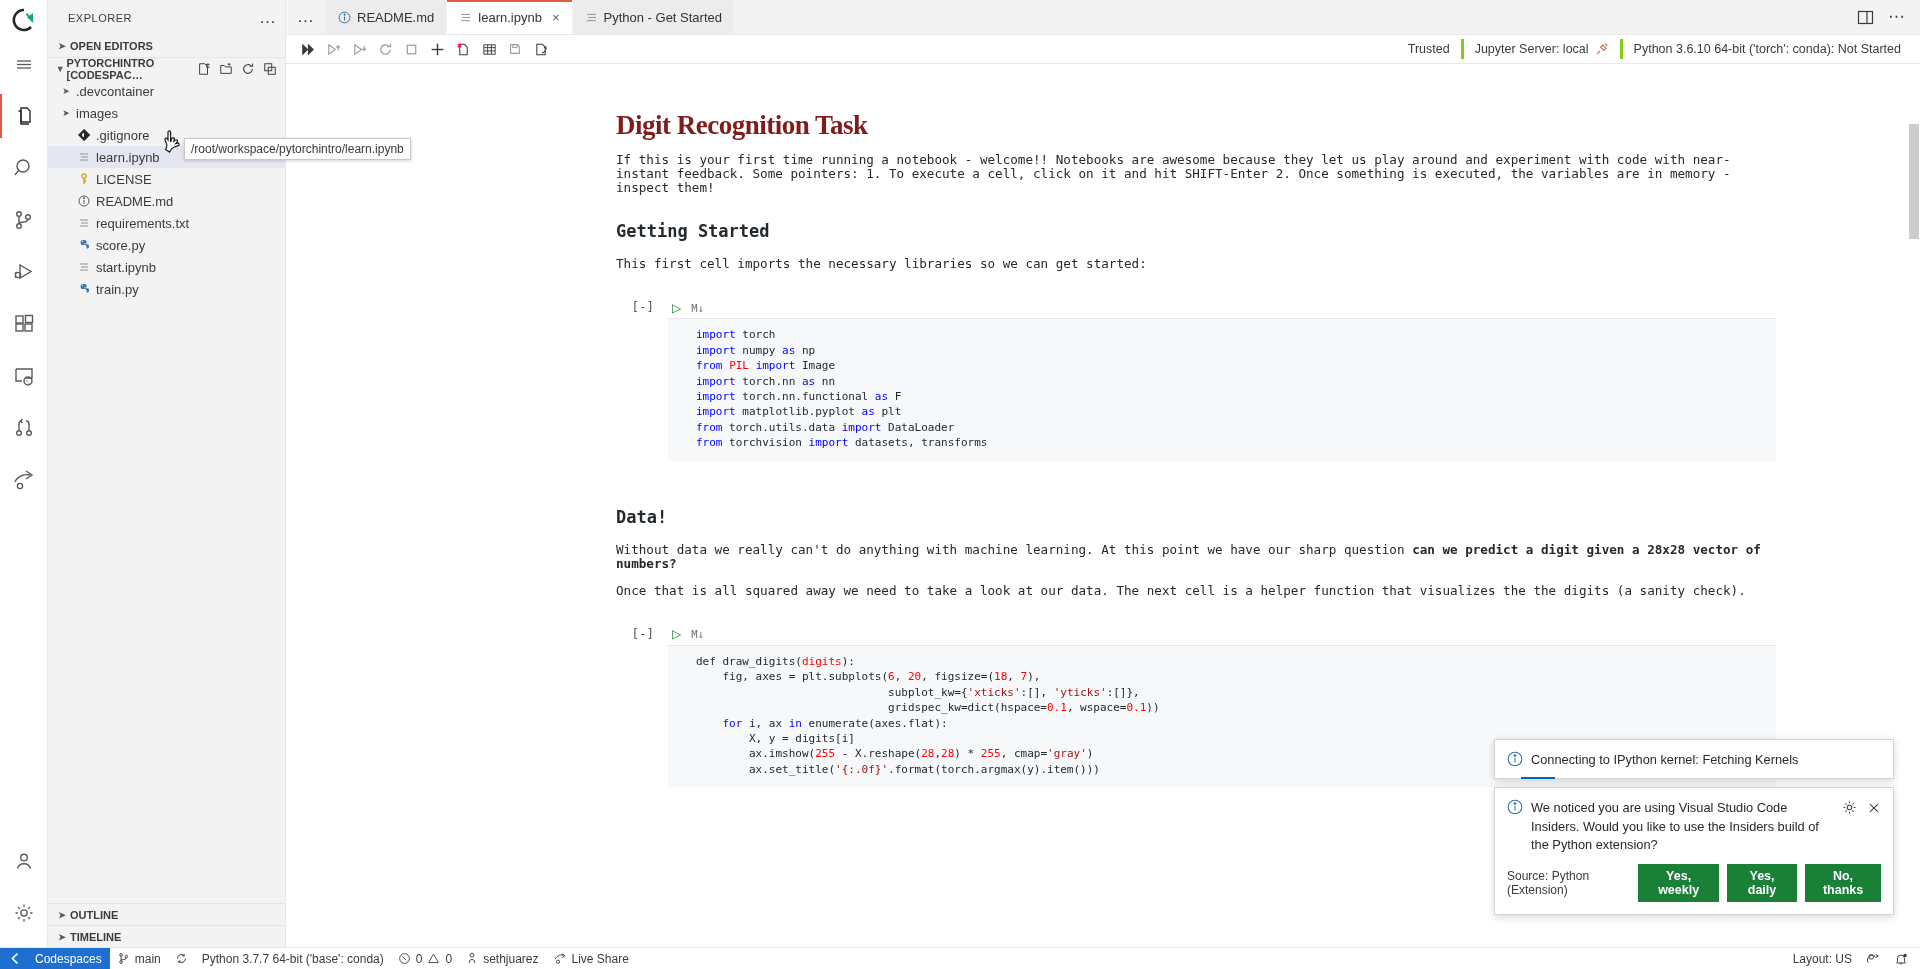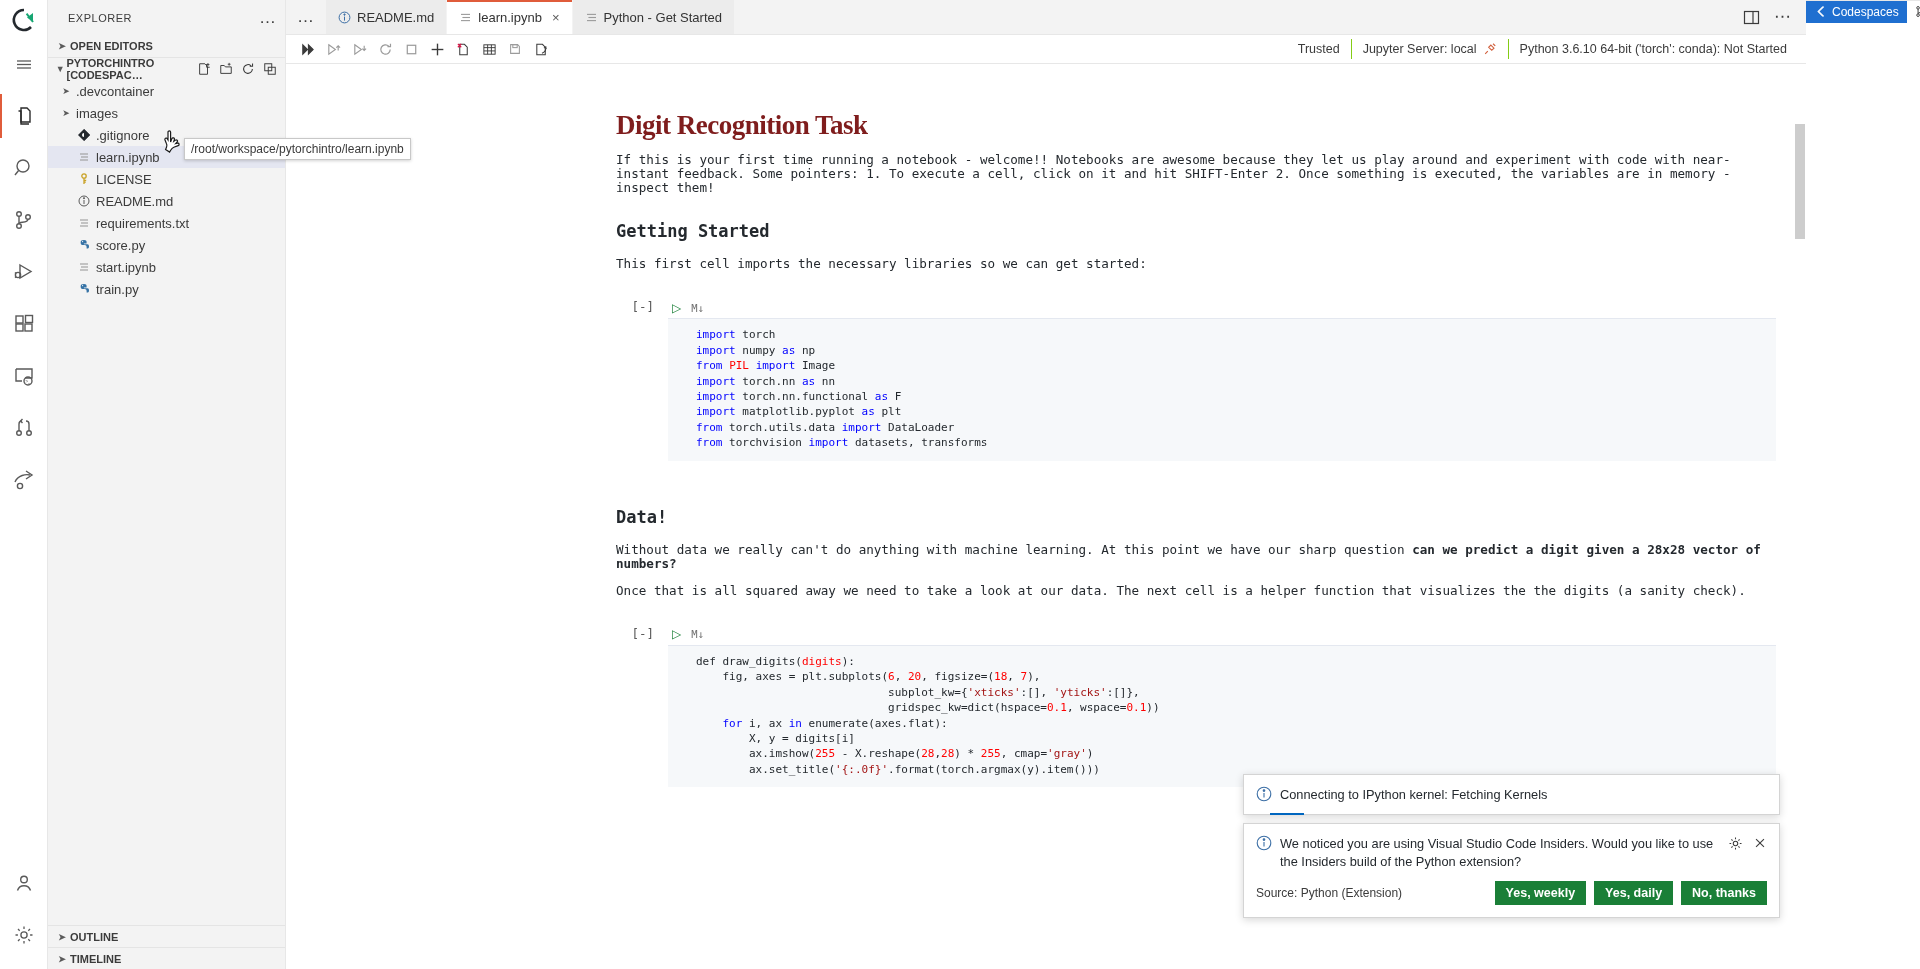--- a/index.html
+++ b/index.html
@@ -4,21 +4,21 @@
 <style>
   * { box-sizing: border-box; margin: 0; padding: 0; }
   html, body {
     width: 1920px; height: 969px;
     font-family: "Liberation Sans", sans-serif;
     font-size: 16px;
     background: #ffffff;
     color: #24292e;
     overflow: hidden;
   }
-  .app { position: relative; width: 1920px; height: 969px; display: flex; flex-direction: row; }
+  .app { position: relative; width: 1920px; height: 969px; display: flex; flex-direction: column; }
   .body-row { display: flex; flex: 1 1 auto; min-height: 0; }
 
   
   .activitybar {
     width: 48px; background: #ffffff; border-right: 1px solid #e7e7e7;
     display: flex; flex-direction: column; align-items: center;
     flex: 0 0 48px;
   }
   .logo-slot { height: 36px; width: 48px; display:flex; align-items:center; justify-content:center; margin-top: 2px;}
   .ab-icon {
@@ -77,21 +77,21 @@
   .tabbar-right { display: flex; align-items: center; gap: 14px; padding: 0 14px; color: #3b3b3b; }
 
   
   .nb-toolbar {
     height: 29px; display: flex; align-items: center; padding: 0 8px;
     border-bottom: 1px solid #e7e7e7; background: #fff; font-size: 12.5px; color: #3b3b3b;
   }
   .nb-btn { width: 26px; height: 24px; display: flex; align-items: center; justify-content: center; cursor: pointer; color: #424242;}
   .nb-right { margin-left: auto; display: flex; align-items: center; height: 100%; }
   .nb-right .item { padding: 0 11px; display: flex; align-items: center; gap: 6px; height: 20px; cursor: pointer; white-space: nowrap;}
-  .nb-right .item + .item { border-left: 1px solid #84cc16; }
+  .nb-right .item + .item { border-left: 3px solid #84cc16; }
 
   
   .nb-scroll { flex: 1 1 auto; position: relative; overflow: hidden; background: #fff; }
   .nb-content { padding: 46px 0 0 0; }
   .nb-inner { width: 1520px; margin: 0 0 0 0; padding-left: 330px; padding-right: 30px; }
   .md-h1 {
     font-family: Liberation Serif, serif; font-size: 27px; font-weight: bold;
     color: #7f1d1d; letter-spacing: -0.5px; margin-bottom: 12px;
   }
   .md-h2 {
@@ -131,36 +131,36 @@
 
   
   .nb-vscroll { position: absolute; right: 0; top: 0; width: 14px; height: 100%; }
   .nb-vthumb { position: absolute; right: 1px; top: 60px; width: 10px; height: 115px; background: rgba(100,100,100,.32); border-radius: 0;}
 
   
   .statusbar {
     height: 22px; flex: 0 0 22px; background: #ffffff; border-top: 1px solid #e7e7e7;
     display: flex; align-items: center; font-size: 12px; color: #3b3b3b;
   }
-  .sb-remote { background: #16825d; color: #fff; height: 22px; display: flex; align-items: center; gap: 5px; padding: 0 8px; font-size: 12px; }
+  .sb-remote { background: #16825d; color: #fff; height: 22px; display: flex; align-items: center; gap: 14px; padding: 0 8px; font-size: 12px; }
   .sb-remote.blue { background: #1f6fd0; }
   .st-item { display: flex; align-items: center; gap: 5px; padding: 0 7px; height: 22px; cursor: pointer; white-space: nowrap;}
   .st-right { margin-left: auto; display: flex; align-items: center; }
 
   
   .tooltip {
     position: absolute; left: 136px; top: 138px; z-index: 60;
     background: #ffffff; border: 1px solid #c8c8c8; color: #3b3b3b;
     font-size: 12px; padding: 3px 6px; white-space: nowrap;
     box-shadow: 0 1px 3px rgba(0,0,0,.18);
   }
   .cursor-hand { position: absolute; left: 112px; top: 128px; z-index: 61; }
 
   
-  .notif-stack { position: absolute; right: 26px; bottom: 51px; width: 537px; z-index: 50; }
+  .notif-stack { position: absolute; right: 26px; bottom: 32px; width: 400px; z-index: 50; }
   .notif {
     background: #ffffff; border: 1px solid #d4d4d4; box-shadow: 0 2px 8px rgba(0,0,0,.16);
     margin-top: 8px; position: relative;
   }
   .notif-row { display: flex; align-items: flex-start; gap: 8px; padding: 11px 12px 9px 12px; }
   .notif-msg { font-size: 12.8px; line-height: 1.45; color: #24292e; flex: 1 1 auto; }
   .notif-actions-icons { display: flex; gap: 10px; align-items: center; color:#3b3b3b; padding-top: 1px;}
   .notif-progress { position: absolute; left: 0; bottom: -1px; height: 2px; width: 100%; background: transparent; }
   .notif-progress i { display: block; height: 2px; width: 34px; margin-left: 26px; background: #0066bf; }
   .notif-foot { display: flex; align-items: center; padding: 0 12px 12px 12px; gap: 8px; }

